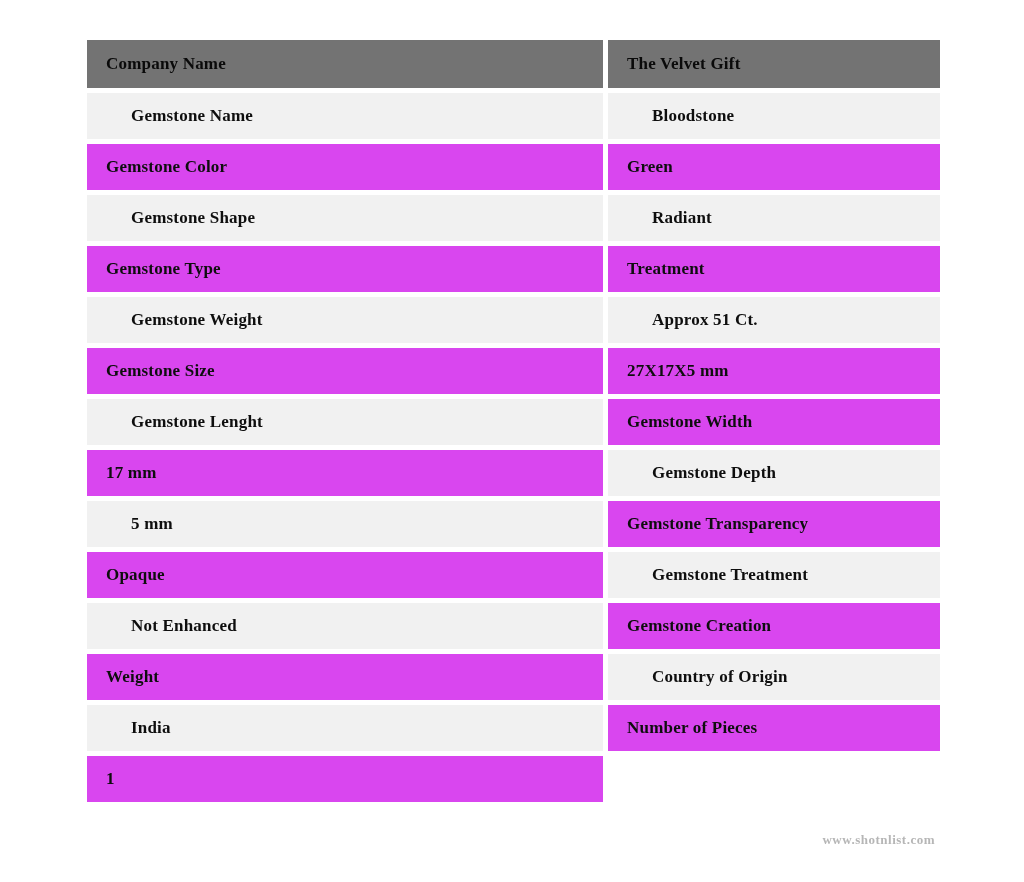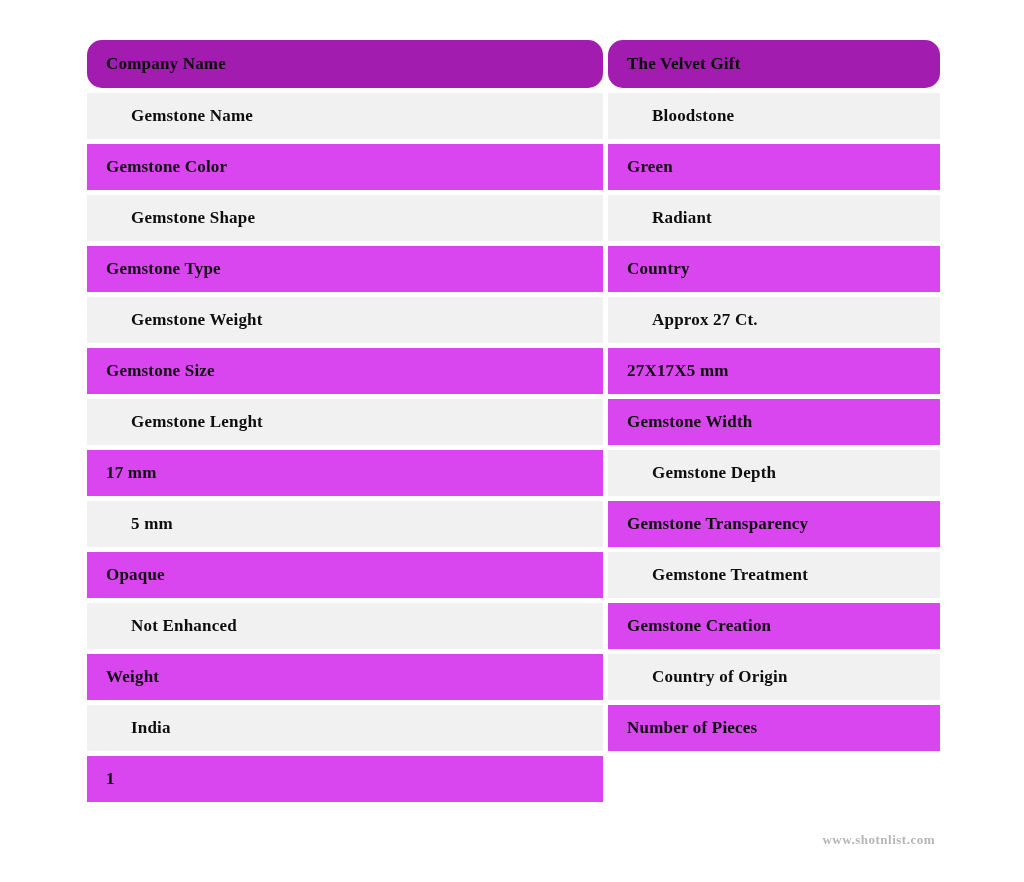--- a/index.html
+++ b/index.html
@@ -24,23 +24,22 @@
     display: flex;
     align-items: center;
     padding-left: 19px;
     font-weight: bold;
     font-size: 17px;
     color: #0e0e0e;
     letter-spacing: 0.2px;
   }
   .cell.header {
     height: 48px;
-    background: #a21caf;
+    background: #737373;
     color: #0a0a0a;
-    border-radius: 15px;
   }
   .cell.data {
     height: 46px;
   }
   .cell.stripe-odd  { background: #f1f1f1; padding-left: 44px; }
   .cell.stripe-even { background: #d946ef; }
   .watermark {
     position: absolute;
     top: 832px;
     right: 89px;
@@ -57,23 +56,23 @@
   <div class="cell header">Company Name</div>
   <div class="cell header">The Velvet Gift</div>
 
 <div class="cell data stripe-odd">Gemstone Name</div>
     <div class="cell data stripe-odd">Bloodstone</div>
     <div class="cell data stripe-even">Gemstone Color</div>
     <div class="cell data stripe-even">Green</div>
     <div class="cell data stripe-odd">Gemstone Shape</div>
     <div class="cell data stripe-odd">Radiant</div>
     <div class="cell data stripe-even">Gemstone Type</div>
-    <div class="cell data stripe-even">Country</div>
+    <div class="cell data stripe-even">Treatment</div>
     <div class="cell data stripe-odd">Gemstone Weight</div>
-    <div class="cell data stripe-odd">Approx 27 Ct.</div>
+    <div class="cell data stripe-odd">Approx 51 Ct.</div>
     <div class="cell data stripe-even">Gemstone Size</div>
     <div class="cell data stripe-even">27X17X5 mm</div>
     <div class="cell data stripe-odd">Gemstone Lenght</div>
     <div class="cell data stripe-even">Gemstone Width</div>
     <div class="cell data stripe-even">17 mm</div>
     <div class="cell data stripe-odd">Gemstone Depth</div>
     <div class="cell data stripe-odd">5 mm</div>
     <div class="cell data stripe-even">Gemstone Transparency</div>
     <div class="cell data stripe-even">Opaque</div>
     <div class="cell data stripe-odd">Gemstone Treatment</div>

